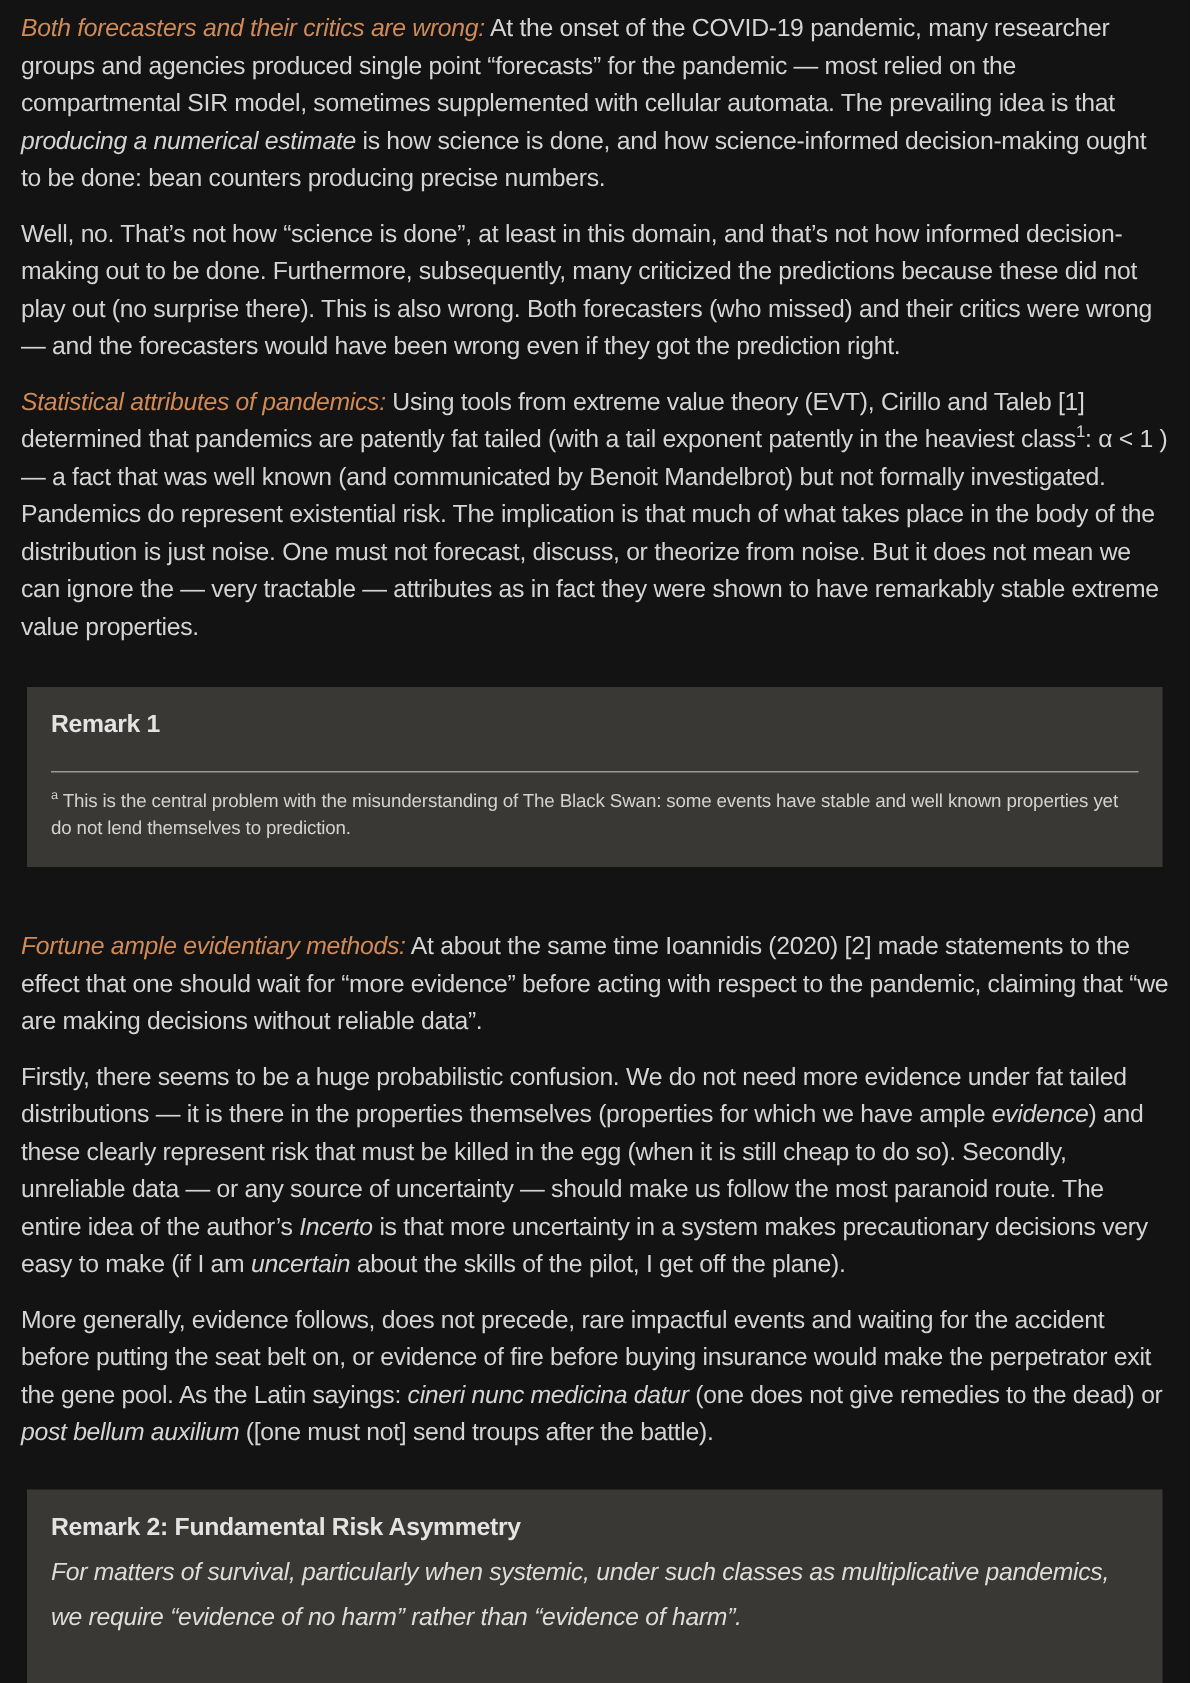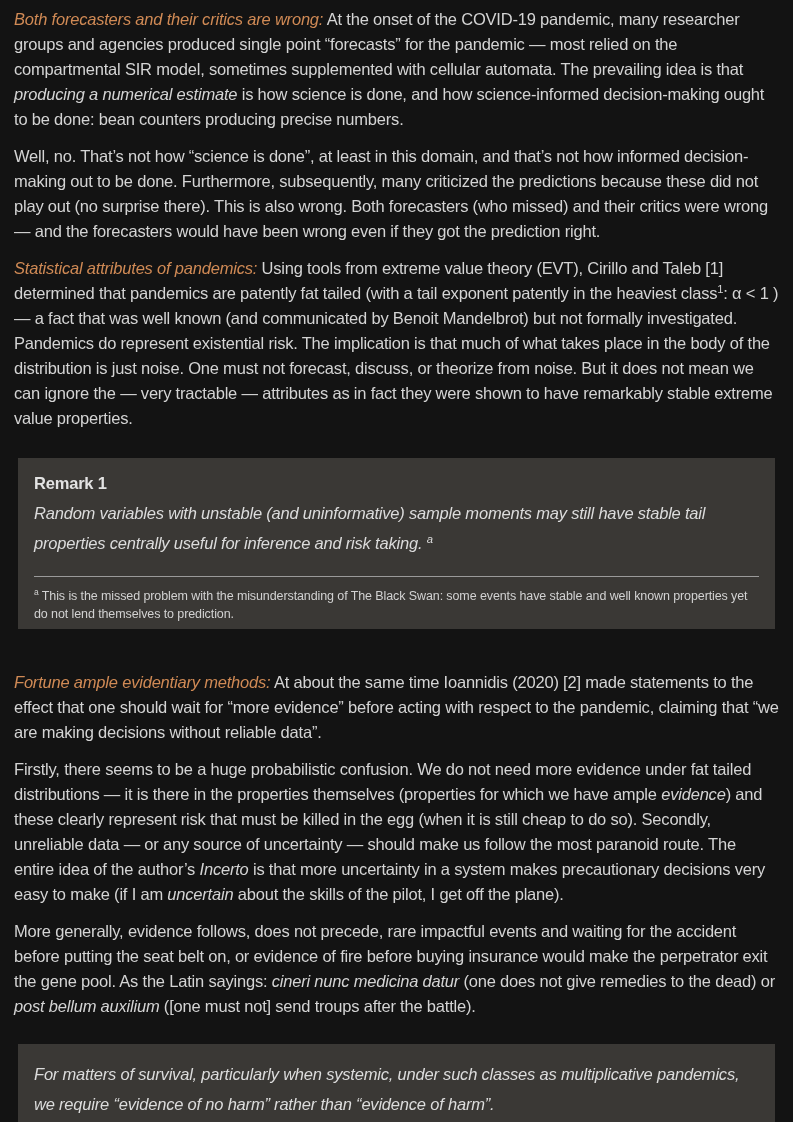--- a/index.html
+++ b/index.html
@@ -29,21 +29,21 @@
   .it { font-style: italic; }
   .b { font-weight: normal; }
   sup.fn {
     font-size: 0.68em;
     line-height: 0;
     vertical-align: super;
   }
   .remark {
     background: #3a3835;
     margin: 27px 4px 41px 4px;
-    padding: 13px 16px 6px 16px;
+    padding: 13px 16px 17px 16px;
   }
   .remark-title {
     font-weight: bold;
     color: #e3e3e3;
   }
   .remark-body {
     font-style: italic;
     color: #dcdcdc;
     line-height: 30px;
     margin-top: 2px;
@@ -73,38 +73,36 @@
   <p class="para">
     <span>Well, no. That’s not how “science is done”, at least in this domain, and that’s not how informed decision-making out to be done. Furthermore, subsequently, many criticized the predictions because these did not play out (no surprise there). This is also wrong. Both forecasters (who missed) and their critics were wrong — and the forecasters would have been wrong even if they got the prediction right.</span>
   </p>
 
   <p class="para">
     <span class="lead">Statistical attributes of pandemics:</span><span> Using tools from extreme value theory (EVT), Cirillo and Taleb [1] determined that pandemics are patently fat tailed (with a tail exponent patently in the heaviest class</span><sup class="fn">1</sup><span>: α &lt; 1 ) — a fact that was well known (and communicated by Benoit Mandelbrot) but not formally investigated. Pandemics do represent existential risk. The implication is that much of what takes place in the body of the distribution is just noise. One must not forecast, discuss, or theorize from noise. But it does not mean we can ignore the — very tractable — attributes as in fact they were shown to have remarkably stable extreme value properties.</span>
   </p>
 
   <div class="remark">
     <div class="remark-title">Remark 1</div>
-    <div class="remark-body">
-      <span>Random variables with unstable (and uninformative) sample moments may still have stable tail properties centrally useful for inference and risk taking. </span><sup class="fn">a</sup>
-    </div>
     <hr class="remark-rule">
     <div class="remark-footnote">
-      <sup class="fn">a</sup><span> This is the missed problem with the misunderstanding of </span><span class="b">The Black Swan</span><span>: some events have stable and well known properties yet do not lend themselves to prediction.</span>
+      <sup class="fn">a</sup><span> This is the central problem with the misunderstanding of </span><span class="b">The Black Swan</span><span>: some events have stable and well known properties yet do not lend themselves to prediction.</span>
     </div>
   </div>
 
   <p class="para">
     <span class="lead">Fortune ample evidentiary methods:</span><span> At about the same time Ioannidis (2020) [2] made statements to the effect that one should wait for “more evidence” before acting with respect to the pandemic, claiming that “we are making decisions without reliable data”.</span>
   </p>
 
   <p class="para">
     <span>Firstly, there seems to be a huge probabilistic confusion. We do not need more evidence under fat tailed distributions — it is there in the properties themselves (properties for which we have ample </span><span class="it">evidence</span><span>) and these clearly represent risk that must be killed in the egg (when it is still cheap to do so). Secondly, unreliable data — or any source of uncertainty — should make us follow the most paranoid route. The entire idea of the author’s </span><span class="it">Incerto</span><span> is that more uncertainty in a system makes precautionary decisions very easy to make (if I am </span><span class="it">uncertain</span><span> about the skills of the pilot, I get off the plane).</span>
   </p>
 
   <p class="para">
     <span>More generally, evidence follows, does not precede, rare impactful events and waiting for the accident before putting the seat belt on, or evidence of fire before buying insurance would make the perpetrator exit the gene pool. As the Latin sayings: </span><span class="it">cineri nunc medicina datur</span><span> (one does not give remedies to the dead) or </span><span class="it">post bellum auxilium</span><span> ([one must not] send troups after the battle).</span>
   </p>
 
   <div class="remark remark2">
+    <div class="remark-title">Remark 2: Fundamental Risk Asymmetry</div>
     <div class="remark-body">For matters of survival, particularly when systemic, under such classes as multiplicative pandemics, we require “evidence of no harm” rather than “evidence of harm”.</div>
   </div>
 
 </div>
 
 </body></html>

